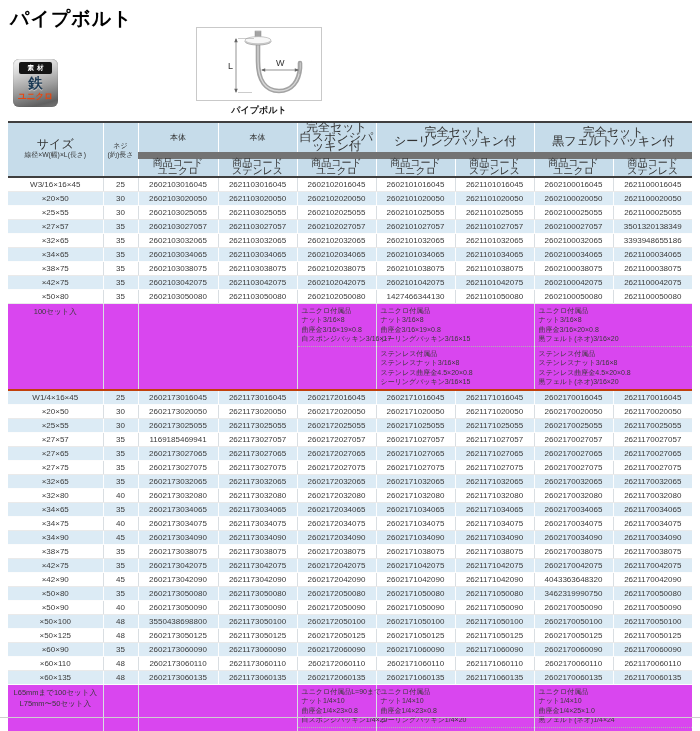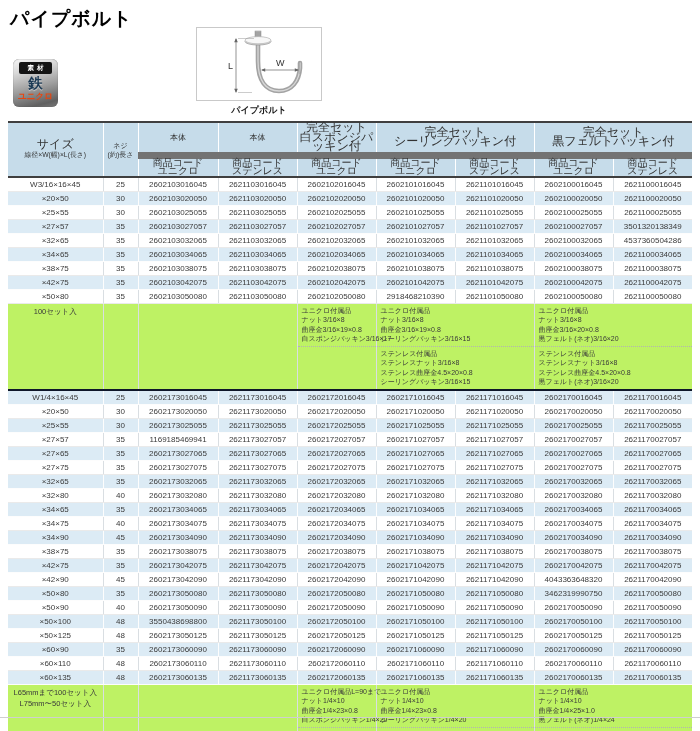--- a/index.html
+++ b/index.html
@@ -35,23 +35,23 @@
   tr.h-top th{height:19px;}
   tr.h-top .grp{font-size:12px;}
   tr.h-sub th{height:17px;border-top:7px solid #737373;font-size:10px;line-height:8.8px;}
   th.c-size .l1{font-size:12px;}
   th.c-size .l2{font-size:6.8px;}
   th.c-screw{font-size:7px;line-height:9px;}
 
   .catalog-table tbody td{font-size:8px;height:13px;line-height:13px;text-align:center;color:#3a3a3a;
     border-right:1px solid #d9dee2;border-bottom:1px solid #eaeaea;padding:0;white-space:nowrap;background:#fff;}
   tr.alt td{background:#dcebf5;border-right-color:#fdfdfd;border-bottom-color:#fdfdfd;}
-  tr.section-top td{border-top:2px solid #0f172a;margin-top:44px;}
+  tr.section-top td{border-top:2px solid #c2410c;margin-top:44px;}
   tr.note-row td{border-top:1px solid #9aa0a6;height:auto;line-height:9.3px;font-size:7px;text-align:left;
-    vertical-align:top;background:#bef264;}
+    vertical-align:top;background:#d946ef;}
   tr.note-row td:last-child{border-right:none;}
   .note-block{padding:2px 4px 2px;min-height:38px;}
   .note-block.b{border-top:1px dotted #b2b2b2;}
   .note-line{white-space:nowrap;}
   .note-left{text-align:center;padding-top:3px;font-size:7.5px;line-height:10.5px;}
   .bottom-rule{position:absolute;left:0;top:717px;width:700px;height:1px;background:#cfcfcf;}
 </style>
 </head>
 <body>
 
@@ -211,21 +211,21 @@
       </tr>
       <tr>
         <td>×32×65</td>
         <td>35</td>
         <td>2602103032065</td>
         <td>2621103032065</td>
         <td>2602102032065</td>
         <td>2602101032065</td>
         <td>2621101032065</td>
         <td>2602100032065</td>
-        <td>4537360504286</td>
+        <td>3393948655186</td>
       </tr>
       <tr class="alt">
         <td>×34×65</td>
         <td>35</td>
         <td>2602103034065</td>
         <td>2621103034065</td>
         <td>2602102034065</td>
         <td>2602101034065</td>
         <td>2621101034065</td>
         <td>2602100034065</td>
@@ -252,21 +252,21 @@
         <td>2621101042075</td>
         <td>2602100042075</td>
         <td>2621100042075</td>
       </tr>
       <tr>
         <td>×50×80</td>
         <td>35</td>
         <td>2602103050080</td>
         <td>2621103050080</td>
         <td>2602102050080</td>
-        <td>2918468210390</td>
+        <td>1427466344130</td>
         <td>2621101050080</td>
         <td>2602100050080</td>
         <td>2621100050080</td>
       </tr>
       <tr class="note-row">
         <td>
           <div class="note-left">
             <div class="note-line">100セット入</div>
           </div>
         </td>

